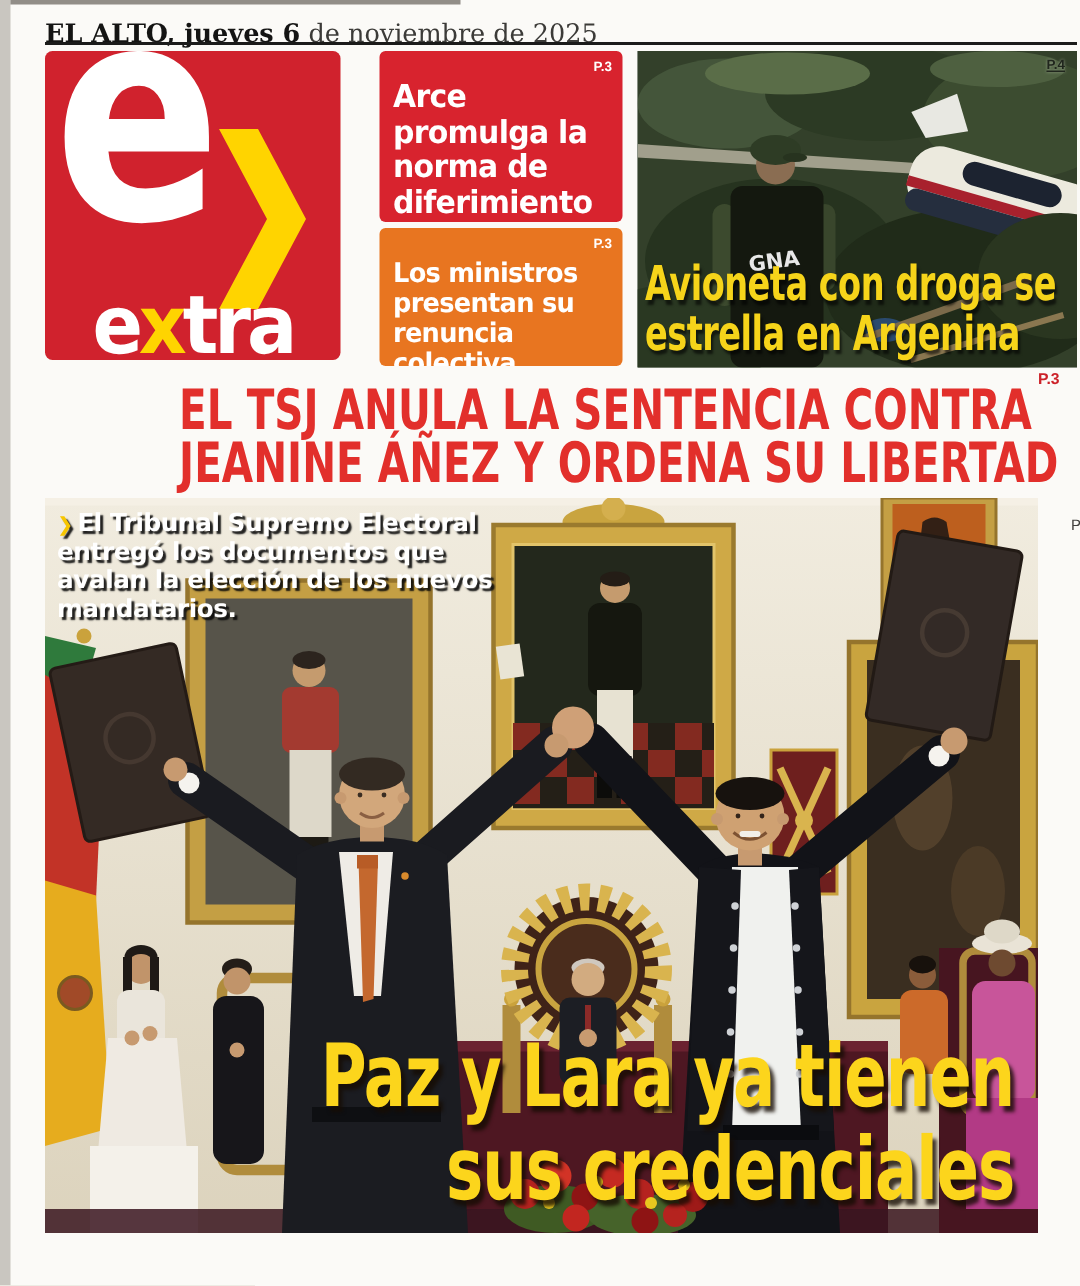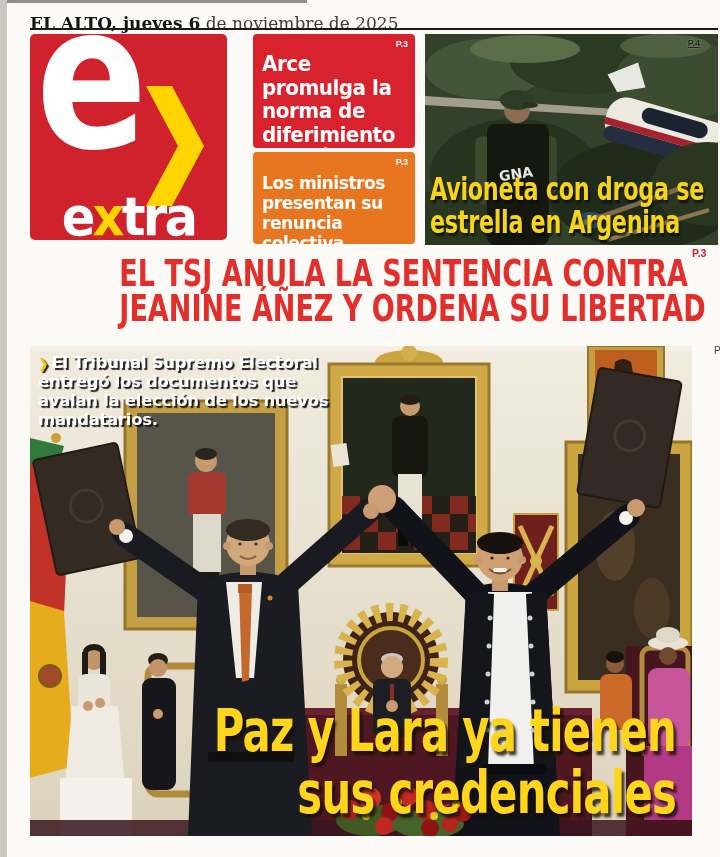--- a/index.html
+++ b/index.html
@@ -26,34 +26,34 @@
   .promo{width:162px;border-radius:4px;color:#fff;overflow:hidden;}
   .promo-red{left:253px;top:34px;height:114px;background:#d8232e;}
   .promo-orange{left:253px;top:152px;height:92px;background:#e87520;}
   .promo .ref{position:absolute;top:5px;right:7px;font-size:9px;font-weight:700;}
   .promo .hl{position:absolute;left:9px;top:19px;width:150px;font-family:"DejaVu Sans",sans-serif;
              font-weight:800;line-height:1.12;letter-spacing:-.5px;transform:scaleX(.95);transform-origin:left top;}
   .promo-red .hl{font-size:21px;}
   .promo-orange .hl{font-size:18px;top:21px;}
   
   .crash{left:425px;top:34px;width:293px;height:211px;overflow:hidden;background:#2f3d28;}
-  .crash-ref{position:absolute;top:4px;right:18px;font-size:9px;font-weight:700;color:#20261d;
+  .crash-ref{position:absolute;top:4px;right:8px;font-size:9px;font-weight:700;color:#20261d;
              text-shadow:0 0 2px #9aa68d;text-decoration:underline;}
   .crash-hl{position:absolute;left:5px;white-space:nowrap;font-family:"DejaVu Sans",sans-serif;font-weight:800;
             font-size:32px;line-height:1;letter-spacing:-.5px;color:#f6d41a;transform:scaleX(.70);
             transform-origin:left top;text-shadow:2px 3px 2px rgba(0,0,0,.6);}
   .crash-hl.l1{top:139px;}
   .crash-hl.l2{top:172px;}
   .ref-p3{left:692px;top:247px;font-size:10.5px;font-weight:700;color:#cc2229;}
   
   .tsj{left:30px;top:256px;width:662px;text-align:left;color:#e22f2b;font-family:"DejaVu Sans",sans-serif;
        font-weight:800;font-size:37px;line-height:.95;}
   .tsj div{transform:scaleX(.73);transform-origin:center top;white-space:nowrap;}
   
-  .mphoto{left:30px;top:346px;width:662px;height:490px;overflow:hidden;background:#e7e0d0;}
+  .mphoto{left:30px;top:332px;width:662px;height:490px;overflow:hidden;background:#e7e0d0;}
   .kicker{position:absolute;left:8px;top:7px;width:305px;font-family:"DejaVu Sans",sans-serif;font-weight:800;
           font-size:16.5px;line-height:1.16;color:#fff;letter-spacing:-.3px;
           text-shadow:2px 2px 1px rgba(10,10,10,.9);}
   .kicker .bullet{color:#f7c600;margin-right:3px;font-size:13px;}
   .ref-p2{left:714px;top:345px;font-size:10px;font-weight:400;color:#413f3c;}
   .big-yl{position:absolute;right:16px;white-space:nowrap;font-family:"DejaVu Sans",sans-serif;font-weight:800;
           font-size:58px;line-height:1;letter-spacing:-1px;color:#fcd51c;transform:scaleX(.72);
           transform-origin:right top;text-shadow:4px 4px 3px rgba(22,12,4,.8);}
   .big-yl.l1{top:356px;}
   .big-yl.l2{top:418px;}

